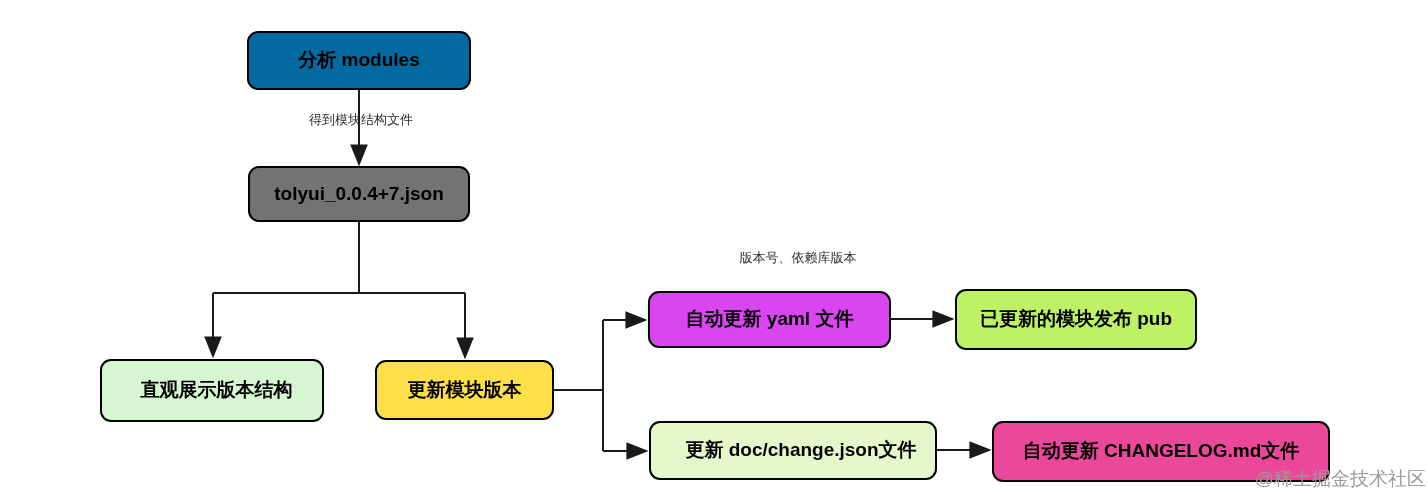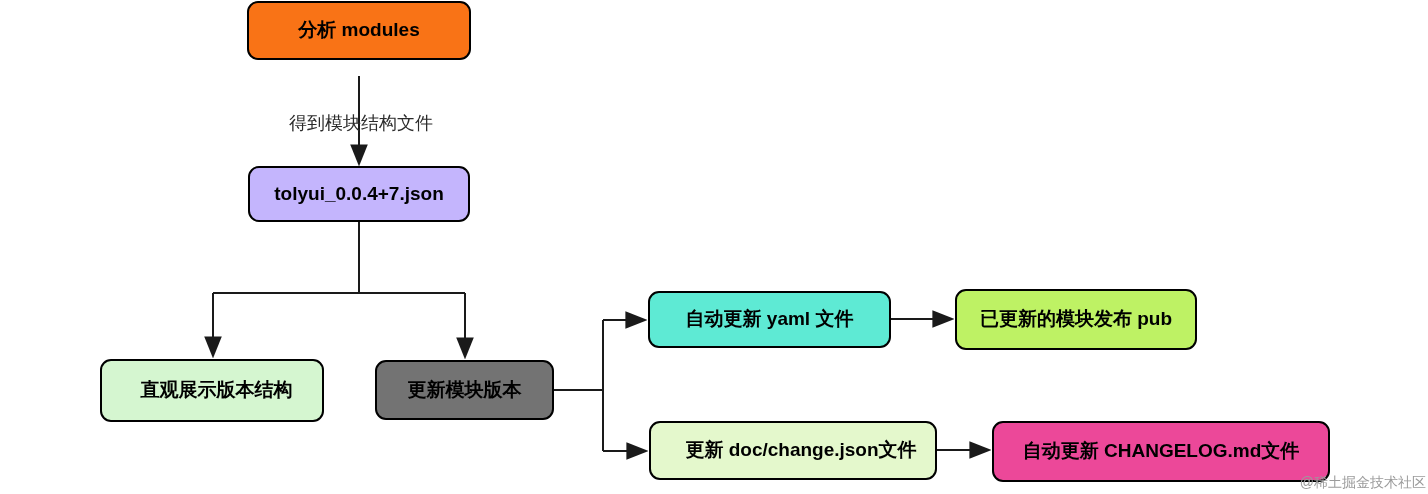--- a/index.html
+++ b/index.html
@@ -33,32 +33,32 @@
     justify-content: center;
     font-weight: bold;
     font-size: 19px;
     color: #000000;
     text-align: center;
     white-space: nowrap;
     line-height: 1.1;
   }
   .edge-label {
     position: absolute;
-    font-size: 18px;
+    font-size: 13px;
     font-weight: normal;
     color: #2b2b2b;
     text-align: center;
     white-space: nowrap;
     pointer-events: none;
   }
   .watermark {
     position: absolute;
     right: 2px;
     bottom: 2px;
-    font-size: 14px;
+    font-size: 19px;
     color: #9b9b9b;
     white-space: nowrap;
     z-index: 5;
     pointer-events: none;
   }
 </style>
 </head>
 <body>
 
 <div class="canvas">
@@ -82,34 +82,35 @@
       <path d="M603 320 L603 451"></path>
       <path d="M603 320 L643 320" marker-end="url(#arrow)"></path>
       <path d="M603 451 L644 451" marker-end="url(#arrow)"></path>
 
       <path d="M891 319 L950 319" marker-end="url(#arrow)"></path>
 
       <path d="M937 450 L987 450" marker-end="url(#arrow)"></path>
     </g>
   </svg>
 
-  <div class="node" style="left: 247px; top: 1px; width: 224px; height: 59px; background-color: #f97316;">分析 modules</div>
+  <div class="node" style="left: 247px; top: 31px; width: 224px; height: 59px; background-color: #0369a1;">分析 modules</div>
 
-  <div class="node" style="left: 248px; top: 166px; width: 222px; height: 56px; background-color: #c4b5fd;">tolyui_0.0.4+7.json</div>
+  <div class="node" style="left: 248px; top: 166px; width: 222px; height: 56px; background-color: #737373;">tolyui_0.0.4+7.json</div>
 
   <div class="node" style="left: 100px; top: 359px; width: 224px; height: 63px; background-color: rgb(213, 246, 208); padding-left: 9px;">直观展示版本结构</div>
 
-  <div class="node" style="left: 375px; top: 360px; width: 179px; height: 60px; background-color: #737373;">更新模块版本</div>
+  <div class="node" style="left: 375px; top: 360px; width: 179px; height: 60px; background-color: #fde047;">更新模块版本</div>
 
-  <div class="node" style="left: 648px; top: 291px; width: 243px; height: 57px; background-color: #5eead4;">自动更新 yaml 文件</div>
+  <div class="node" style="left: 648px; top: 291px; width: 243px; height: 57px; background-color: #d946ef;">自动更新 yaml 文件</div>
 
   <div class="node" style="left: 955px; top: 289px; width: 242px; height: 61px; background-color: #bef264;">已更新的模块发布 pub</div>
 
   <div class="node" style="left: 649px; top: 421px; width: 288px; height: 59px; background-color: rgb(228, 248, 204); padding-left: 16px;">更新 doc/change.json文件</div>
 
   <div class="node" style="left: 992px; top: 421px; width: 338px; height: 61px; background-color: #ec4899;">自动更新 CHANGELOG.md文件</div>
 
   <div class="edge-label" style="left:283px; top:111px; width:156px;">得到模块结构文件</div>
 
+  <div class="edge-label" style="left:698px; top:249px; width:200px;">版本号、依赖库版本</div>
 
   <div class="watermark">@稀土掘金技术社区</div>
 
 </div>
 
 </body></html>

